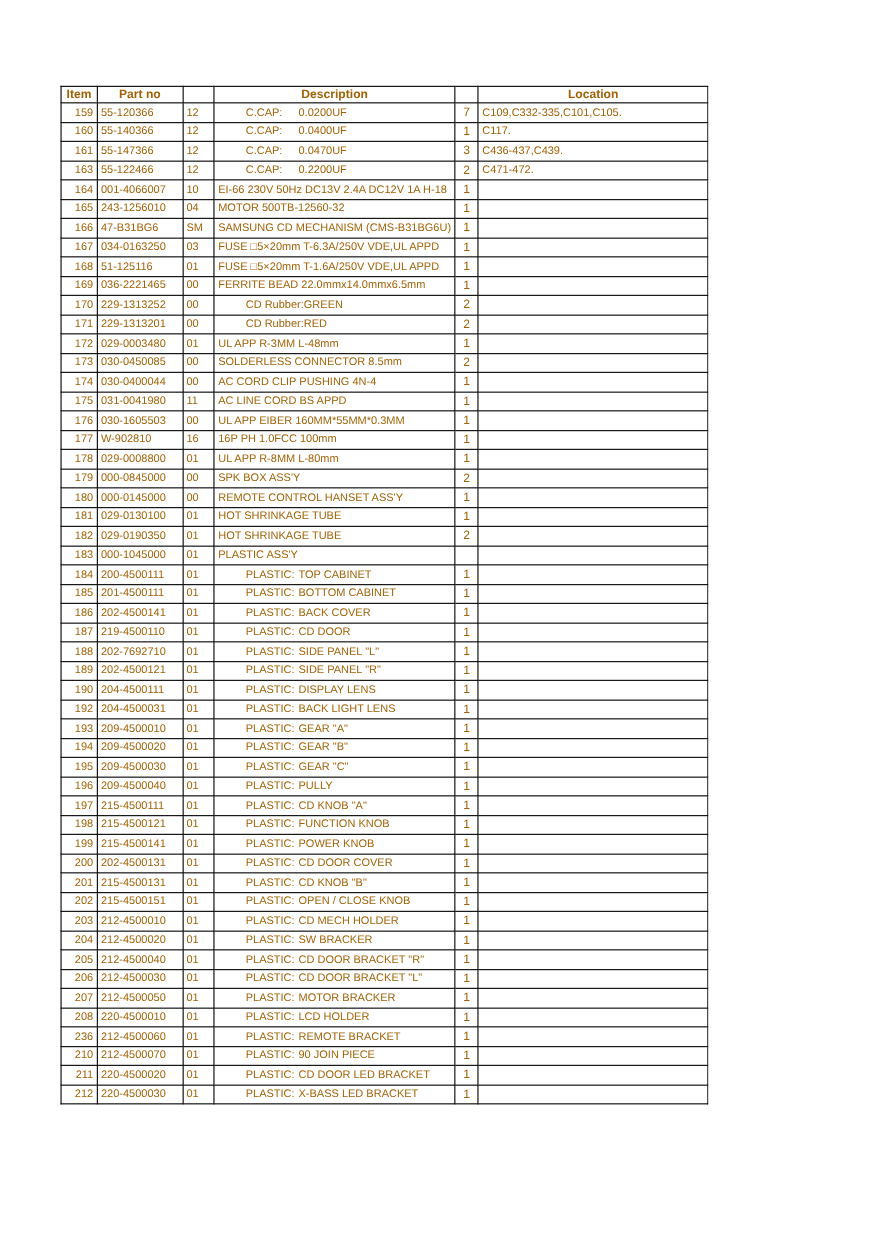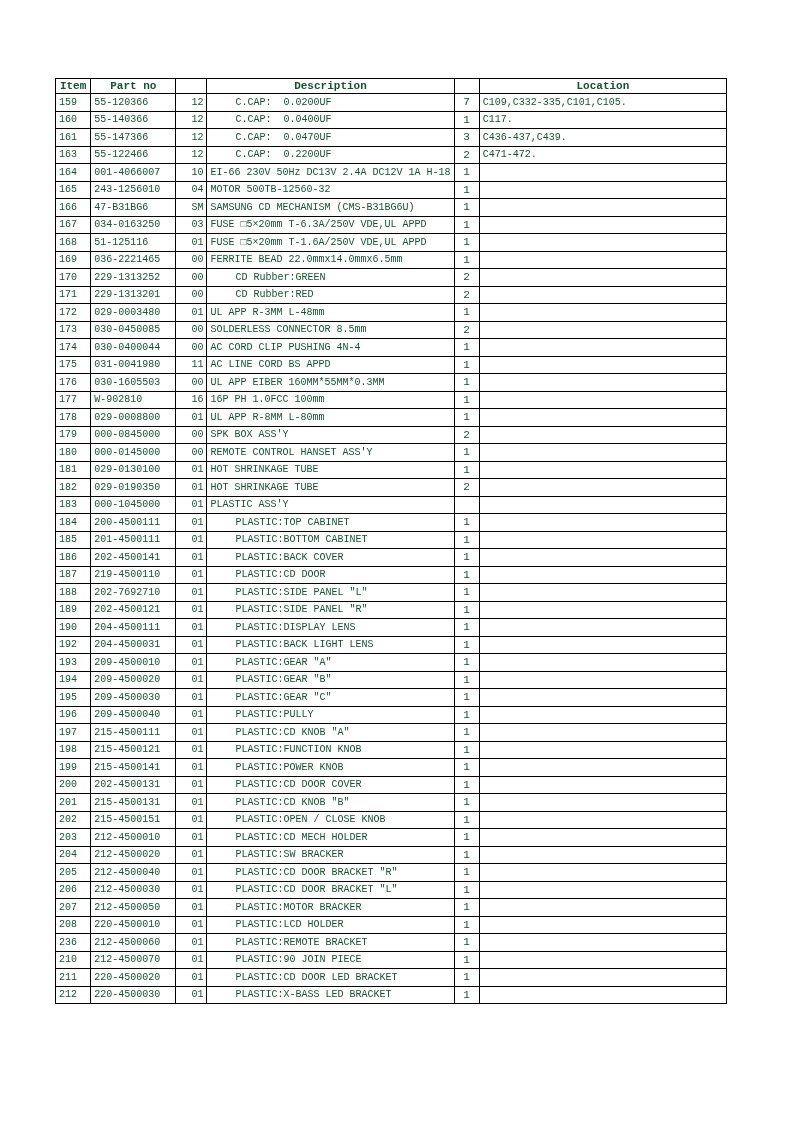--- a/index.html
+++ b/index.html
@@ -1,21 +1,21 @@
 <!DOCTYPE html>
 <html><head>
 <meta charset="utf-8">
 <style>
   * { box-sizing: border-box; }
   html, body { margin: 0; padding: 0; background: #ffffff; }
   .page {
-    width: 727px; height: 1122px; position: relative;
+    width: 644px; height: 1122px; position: relative;
     background: #ffffff; overflow: hidden;
-    font-family: Liberation Mono, monospace;
-    color: #14532d;
+    font-family: Liberation Sans, sans-serif;
+    color: #a16207;
   }
   table.parts {
     border-collapse: collapse;
     position: absolute; left: 55px; top: 78px;
     table-layout: fixed;
   }
   .parts th, .parts td {
     border: 1px solid #000;
     padding: 0 3px;
     height: 17.5px;
@@ -30,22 +30,22 @@
     font-size: 11px;
     text-align: center;
     height: 15px;
   }
   col.c-item { width: 36px; }
   col.c-part { width: 90px; }
   col.c-code { width: 36px; }
   col.c-desc { width: 210px; }
   col.c-qty  { width: 30px; }
   col.c-loc  { width: 286px; }
-  td.t-item { text-align: left; }
-  td.t-code { text-align: right; }
+  td.t-item { text-align: right; }
+  td.t-code { text-align: left; }
   td.t-qty  { text-align: center; font-size: 11px; }
   td.t-part, td.t-desc, td.t-loc { text-align: left; }
   .d1 { display: inline-block; min-width: 48px; margin-left: 25px; }
 </style>
 </head>
 <body>
 
 <div class="page">
   <table class="parts">
     <colgroup>

